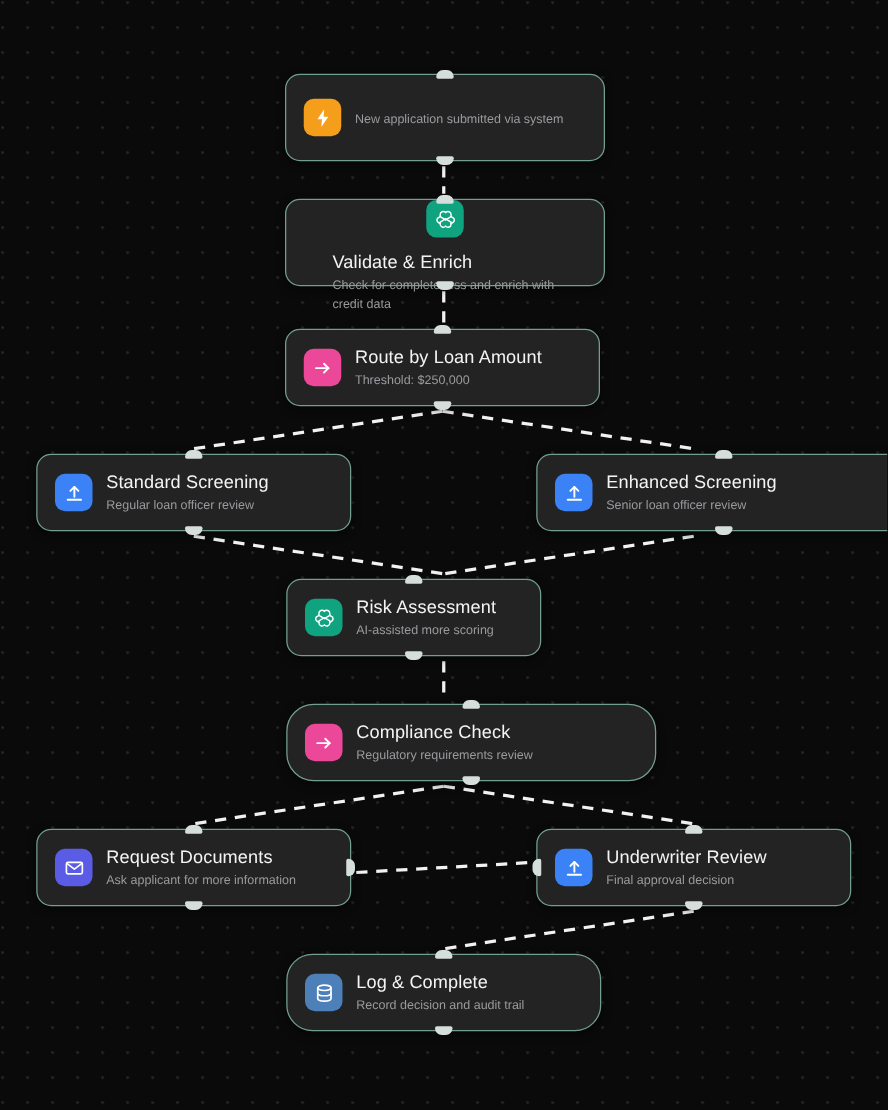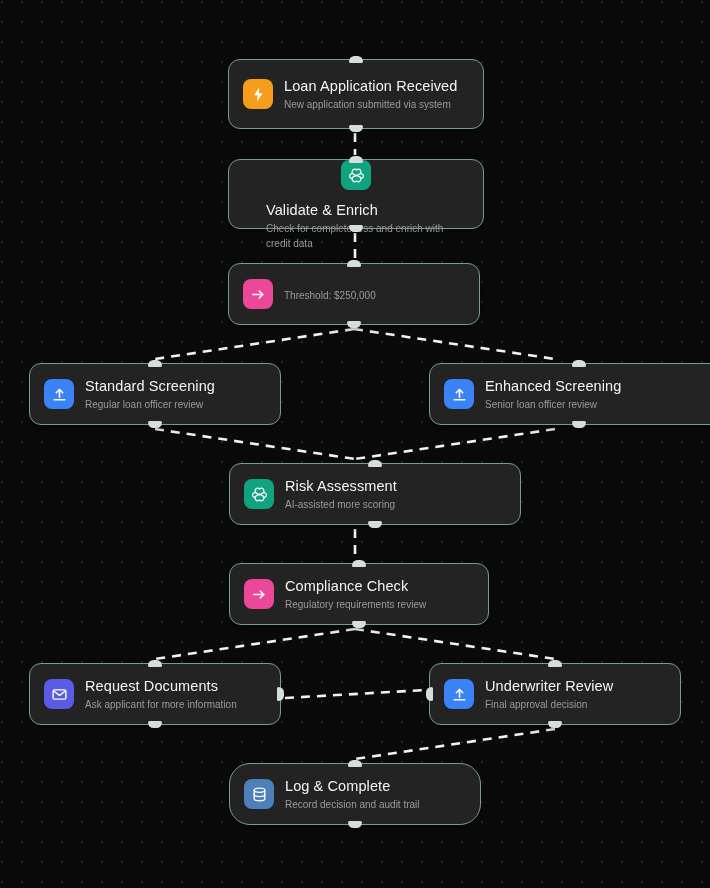--- a/index.html
+++ b/index.html
@@ -121,21 +121,20 @@
       <path d="M555,729 L355,759" fill="none" stroke="#f2f2f2" stroke-width="2.6" stroke-linecap="butt" stroke-dasharray="9 7"></path>
     </svg>
   <div id="nodes">
       <div class="node" style="left: 228px; top: 59px; width: 256px; height: 70px;">
         <div class="node-icon" style="background: rgb(245, 158, 27);">
           <svg width="17" height="17" viewBox="0 0 24 24" fill="#fff">
             <path d="M13.2 2 5.6 13.2h5.1L10 22l7.8-11.6h-5.3z"></path>
           </svg>
         </div>
         <div class="node-text">
-          <div class="node-title">Loan Application Received</div>
           <div class="node-sub wrap">New application submitted via system</div>
         </div>
         <div class="handle top" style="background: rgb(214, 222, 219);"></div>
         <div class="handle bottom" style="background: rgb(214, 222, 219);"></div>
       </div>
       <div class="node" style="left: 228px; top: 159px; width: 256px; height: 70px; flex-direction: column;">
         <div class="node-icon" style="background: rgb(16, 163, 127);">
           <svg width="19" height="19" viewBox="0 0 24 24" fill="none" stroke="#fff" stroke-width="1.5" stroke-linecap="round" stroke-linejoin="round">
             <path d="M12 5.2a3.1 3.1 0 0 1 5.5 2v2.1l-5.5 3.2-5.5-3.2V7.2a3.1 3.1 0 0 1 5.5-2z"></path>
             <path d="M6.5 9.3 3.7 11a3.1 3.1 0 0 0 1.1 4.3l1.8 1.1"></path>
@@ -152,20 +151,21 @@
         <div class="handle bottom" style="background: rgb(214, 222, 219);"></div>
       </div>
       <div class="node" style="left: 228px; top: 263px; width: 252px; height: 62px;">
         <div class="node-icon" style="background: rgb(236, 72, 153);">
           <svg width="17" height="17" viewBox="0 0 24 24" fill="none" stroke="#fff" stroke-width="2.2" stroke-linecap="round" stroke-linejoin="round">
             <path d="M4 12h14"></path>
             <path d="M13 7l5 5-5 5"></path>
           </svg>
         </div>
         <div class="node-text">
+          <div class="node-title">Route by Loan Amount</div>
           <div class="node-sub">Threshold: $250,000</div>
         </div>
         <div class="handle top" style="background: rgb(214, 222, 219);"></div>
         <div class="handle bottom" style="background: rgb(214, 222, 219);"></div>
       </div>
       <div class="node" style="left: 29px; top: 363px; width: 252px; height: 62px;">
         <div class="node-icon" style="background: rgb(59, 130, 246);">
           <svg width="17" height="17" viewBox="0 0 24 24" fill="none" stroke="#fff" stroke-width="2.2" stroke-linecap="round" stroke-linejoin="round">
             <path d="M12 16V5"></path>
             <path d="M7.5 9.5 12 5l4.5 4.5"></path>
@@ -187,38 +187,38 @@
             <path d="M4.5 19.5h15"></path>
           </svg>
         </div>
         <div class="node-text">
           <div class="node-title">Enhanced Screening</div>
           <div class="node-sub">Senior loan officer review</div>
         </div>
         <div class="handle top" style="background: rgb(214, 222, 219);"></div>
         <div class="handle bottom" style="background: rgb(214, 222, 219);"></div>
       </div>
-      <div class="node" style="left: 229px; top: 463px; width: 292px; height: 62px;">
+      <div class="node" style="left: 229px; top: 463px; width: 204px; height: 62px;">
         <div class="node-icon" style="background: rgb(16, 163, 127);">
           <svg width="19" height="19" viewBox="0 0 24 24" fill="none" stroke="#fff" stroke-width="1.5" stroke-linecap="round" stroke-linejoin="round">
             <path d="M12 5.2a3.1 3.1 0 0 1 5.5 2v2.1l-5.5 3.2-5.5-3.2V7.2a3.1 3.1 0 0 1 5.5-2z"></path>
             <path d="M6.5 9.3 3.7 11a3.1 3.1 0 0 0 1.1 4.3l1.8 1.1"></path>
             <path d="M17.5 9.3l2.8 1.7a3.1 3.1 0 0 1-1.1 4.3l-1.8 1.1"></path>
             <path d="M12 18.8a3.1 3.1 0 0 1-5.5-2v-2.1L12 11.5l5.5 3.2v2.1a3.1 3.1 0 0 1-5.5 2z"></path>
             <circle cx="12" cy="12" r="1.1" fill="#fff" stroke="none"></circle>
           </svg>
         </div>
         <div class="node-text">
           <div class="node-title">Risk Assessment</div>
           <div class="node-sub">AI-assisted more scoring</div>
         </div>
         <div class="handle top" style="background: rgb(214, 222, 219);"></div>
         <div class="handle bottom" style="background: rgb(214, 222, 219);"></div>
       </div>
-      <div class="node" style="left: 229px; top: 563px; width: 260px; height: 62px;">
+      <div class="node" style="left: 229px; top: 563px; width: 296px; height: 62px; border-radius: 22px;">
         <div class="node-icon" style="background: rgb(236, 72, 153);">
           <svg width="17" height="17" viewBox="0 0 24 24" fill="none" stroke="#fff" stroke-width="2.2" stroke-linecap="round" stroke-linejoin="round">
             <path d="M4 12h14"></path>
             <path d="M13 7l5 5-5 5"></path>
           </svg>
         </div>
         <div class="node-text">
           <div class="node-title">Compliance Check</div>
           <div class="node-sub">Regulatory requirements review</div>
         </div>

